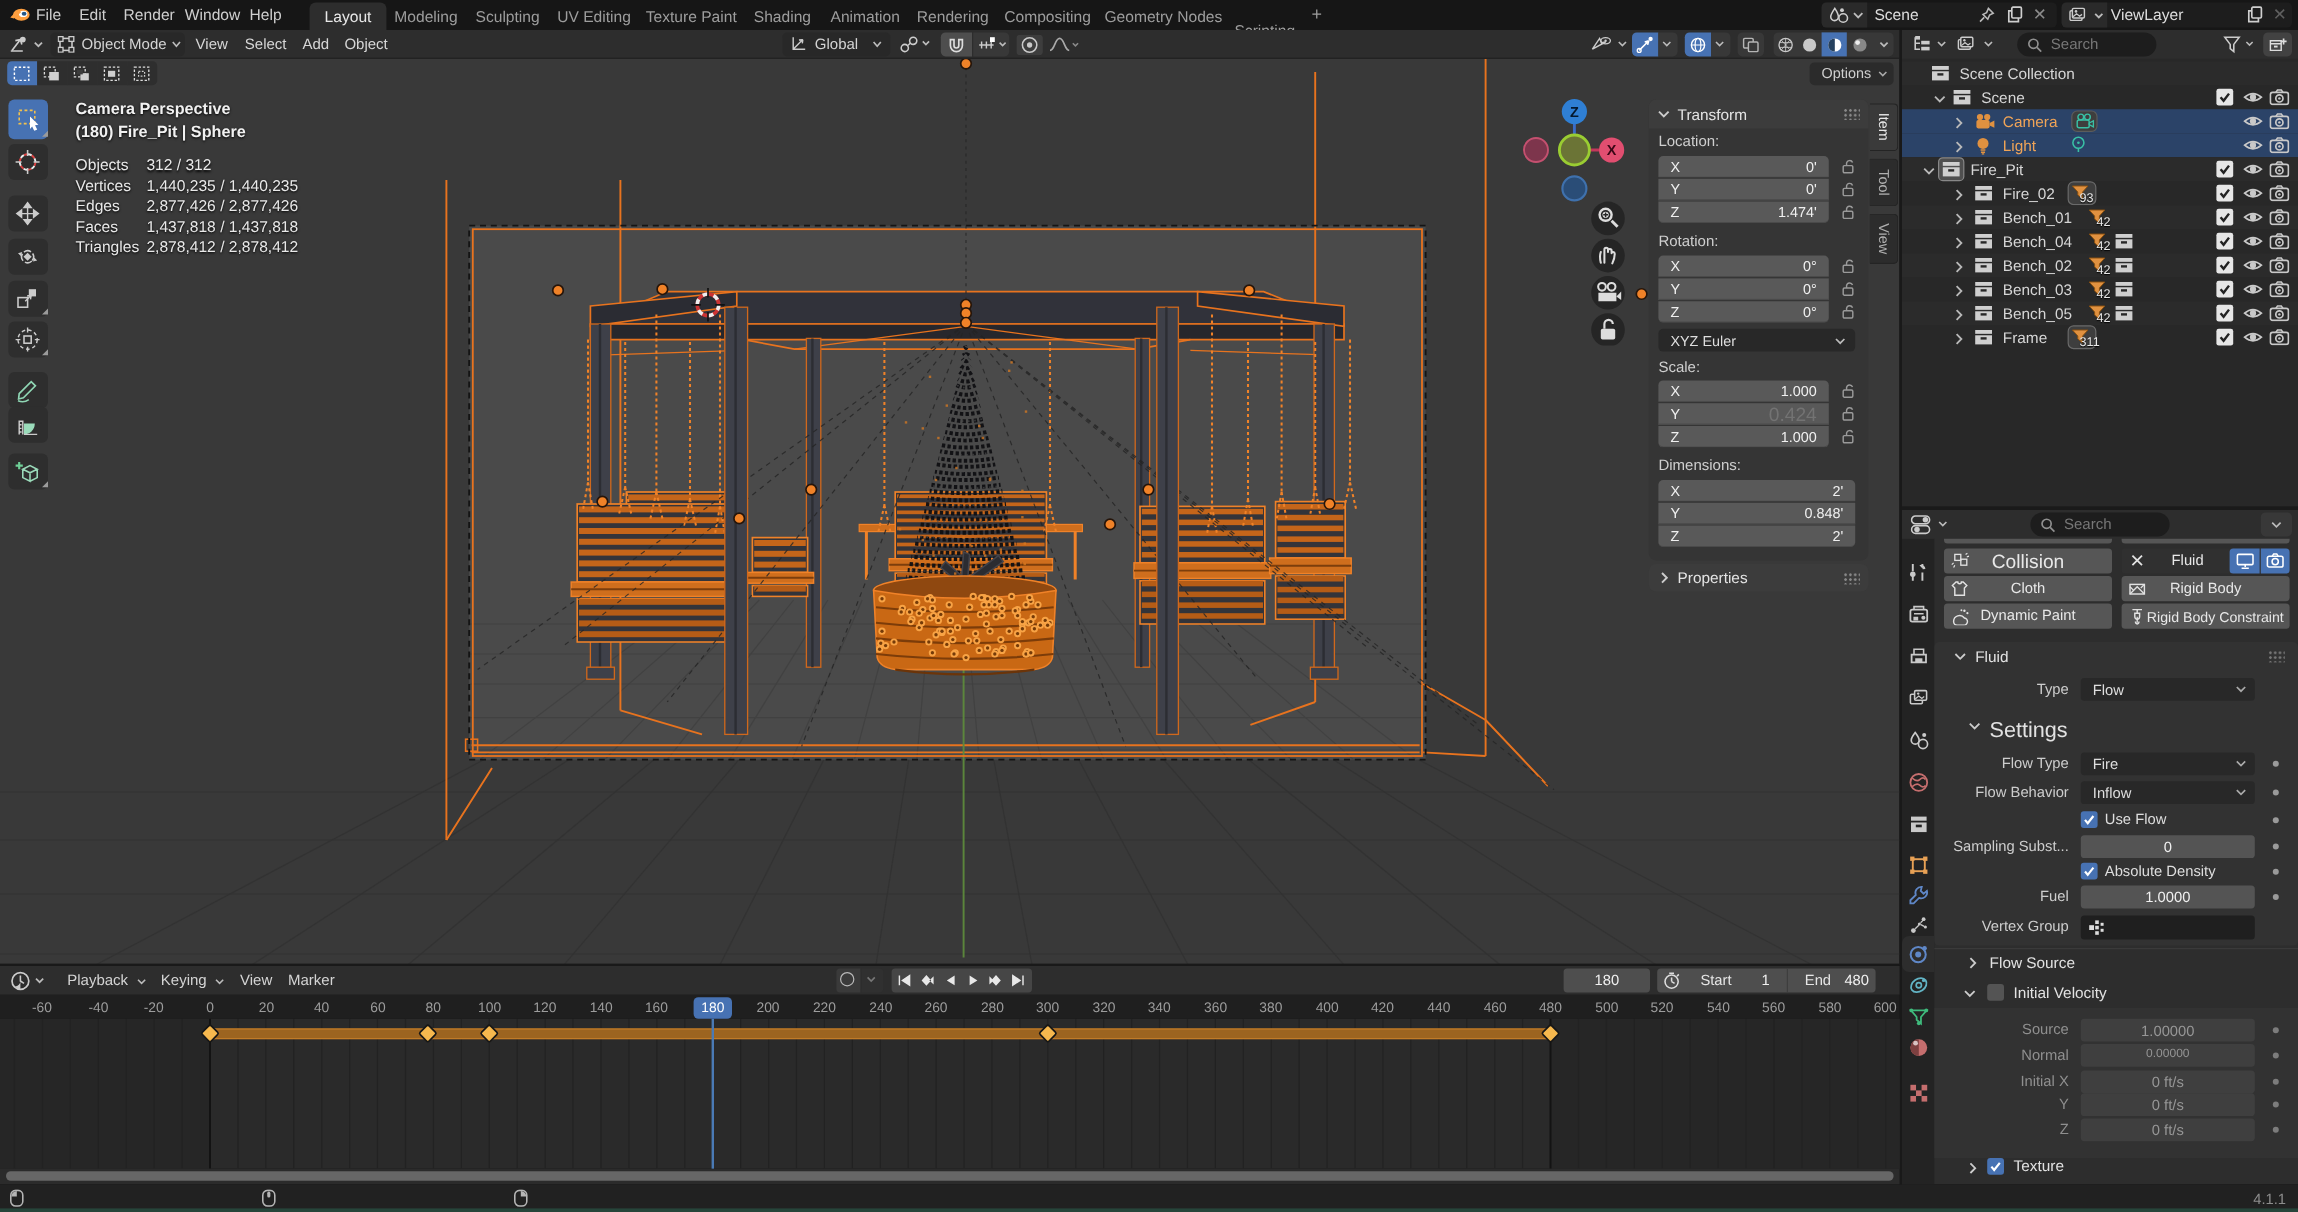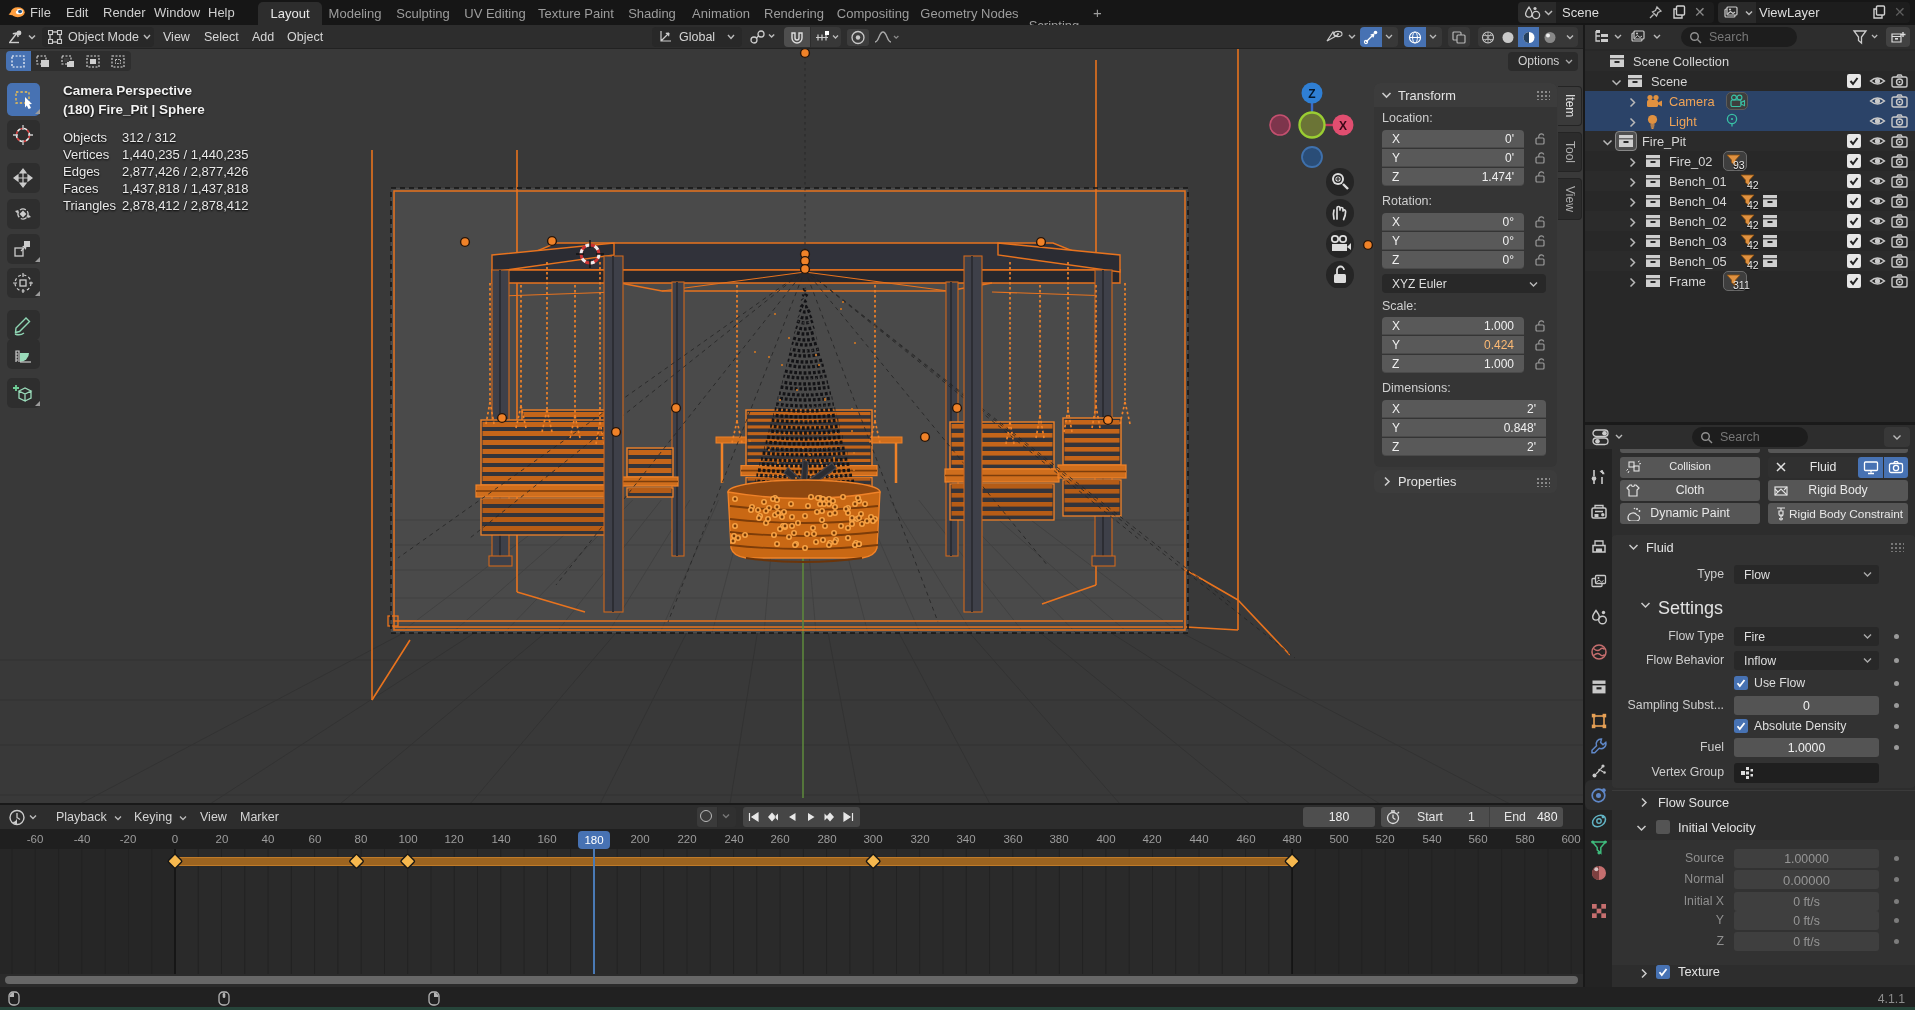--- a/index.html
+++ b/index.html
@@ -872,21 +872,21 @@
 <div class="ab" style="left:1382px;top:299px;font-size:12.5px;color:#cfcfcf;">Scale:</div>
 <div class="ab" style="left:1382px;top:317px;width:142px;height:18px;background:#595959;border-radius:4px 4px 0 0;border-bottom:1px solid #4a4a4a;"></div>
     <div class="ab" style="left:1392px;top:319px;font-size:12px;color:#f0f0f0;">X</div>
     <div class="ab" style="left:1382px;top:319px;width:132px;text-align:right;font-size:12px;color:#f0f0f0;">1.000</div>
     <svg class="ab" style="left:1534px;top:319px" width="13" height="14" viewBox="0 0 13 14">
       <rect x="2" y="6" width="8" height="6" rx="1" fill="none" stroke="#9a9a9a" stroke-width="1.2"></rect>
       <path d="M8 6 V4 a2.6 2.6 0 0 1 5 -0.5" fill="none" stroke="#9a9a9a" stroke-width="1.2" transform="translate(-3.2,0)"></path>
     </svg>
 <div class="ab" style="left:1382px;top:336px;width:142px;height:18px;background:#595959;border-radius:0;border-bottom:1px solid #4a4a4a;"></div>
     <div class="ab" style="left:1392px;top:338px;font-size:12px;color:#f0f0f0;">Y</div>
-    <div class="ab" style="left:1382px;top:338px;width:132px;text-align:right;font-size:12px;color:#fdba74;">0.424</div>
+    <div class="ab" style="left:1382px;top:338px;width:132px;text-align:right;font-size:16px;color:#737373;">0.424</div>
     <svg class="ab" style="left:1534px;top:338px" width="13" height="14" viewBox="0 0 13 14">
       <rect x="2" y="6" width="8" height="6" rx="1" fill="none" stroke="#9a9a9a" stroke-width="1.2"></rect>
       <path d="M8 6 V4 a2.6 2.6 0 0 1 5 -0.5" fill="none" stroke="#9a9a9a" stroke-width="1.2" transform="translate(-3.2,0)"></path>
     </svg>
 <div class="ab" style="left:1382px;top:355px;width:142px;height:18px;background:#595959;border-radius:0 0 4px 4px;border-bottom:1px solid #4a4a4a;"></div>
     <div class="ab" style="left:1392px;top:357px;font-size:12px;color:#f0f0f0;">Z</div>
     <div class="ab" style="left:1382px;top:357px;width:132px;text-align:right;font-size:12px;color:#f0f0f0;">1.000</div>
     <svg class="ab" style="left:1534px;top:357px" width="13" height="14" viewBox="0 0 13 14">
       <rect x="2" y="6" width="8" height="6" rx="1" fill="none" stroke="#9a9a9a" stroke-width="1.2"></rect>
       <path d="M8 6 V4 a2.6 2.6 0 0 1 5 -0.5" fill="none" stroke="#9a9a9a" stroke-width="1.2" transform="translate(-3.2,0)"></path>
@@ -1369,21 +1369,21 @@
       <rect x="11.3" y="11.3" width="4.7" height="4.7" fill="#c56e6e"></rect>
     </svg>
     <div class="ab" style="left:1620px;top:449px;width:140px;height:4px;background:#565656;border-radius:0 0 3px 3px;"></div>
 <div class="ab" style="left:1768px;top:449px;width:140px;height:4px;background:#565656;border-radius:0 0 3px 3px;"></div>
 <div class="ab" style="left:1620px;top:457px;width:140px;height:21px;background:#565656;border-radius:3px;"></div>
     <svg class="ab" style="left:1625px;top:460px" width="16" height="15" viewBox="0 0 16 15">
       <rect x="4" y="2" width="5" height="5" fill="none" stroke="#e2e2e2" stroke-width="1.1"></rect>
       <rect x="9" y="6" width="5" height="5" fill="none" stroke="#e2e2e2" stroke-width="1.1"></rect>
       <path d="M3 9 l-1.5 1.5 M4 11 l-1 2 M13 2 l1.5 -1 M14 4 l2 -.5" stroke="#e2e2e2" stroke-width="1"></path>
     </svg>
-    <div class="ab" style="left:1620px;top:460px;width:140px;text-align:center;font-size:11px;color:#e8e8e8;">Collision</div>
+    <div class="ab" style="left:1620px;top:460px;width:140px;text-align:center;font-size:16px;color:#e8e8e8;">Collision</div>
 <div class="ab" style="left:1620px;top:480px;width:140px;height:21px;background:#565656;border-radius:3px;"></div>
     <svg class="ab" style="left:1625px;top:483px" width="16" height="15" viewBox="0 0 16 15">
       <path d="M5 2 l-3 3 l2 2 v6 h8 V7 l2 -2 l-3 -3 h-1.5 a1.5 1.5 0 0 1 -3 0 Z" fill="none" stroke="#e2e2e2" stroke-width="1.2"></path>
     </svg>
     <div class="ab" style="left:1620px;top:483px;width:140px;text-align:center;font-size:12.3px;color:#e8e8e8;">Cloth</div>
 <div class="ab" style="left:1620px;top:503px;width:140px;height:21px;background:#565656;border-radius:3px;"></div>
     <svg class="ab" style="left:1625px;top:506px" width="16" height="15" viewBox="0 0 16 15">
       <path d="M3 12 a5 5 0 0 1 9 -3 a3 3 0 0 1 -1 6 H6 a3 3 0 0 1 -3 -3 Z" fill="none" stroke="#e2e2e2" stroke-width="1.2"></path>
       <circle cx="12" cy="3" r="1" fill="#e2e2e2"></circle>
       <circle cx="14.5" cy="5" r="0.9" fill="#e2e2e2"></circle>
@@ -1489,21 +1489,21 @@
     </svg>
 <div class="ab" style="left:1656px;top:820px;width:14px;height:14px;background:#545454;border-radius:2.5px;"></div>
 <div class="ab t" style="left:1678px;top:820px;font-size:12.8px;color:#e2e2e2;">Initial Velocity</div>
 <div class="ab" style="left:1612px;top:840px;width:303px;height:125px;background:#323232;"></div>
 <div class="ab" style="left:1514px;top:851px;width:210px;text-align:right;font-size:12.3px;color:#8f8f8f;">Source</div>
 <div class="ab" style="left:1734px;top:849px;width:145px;height:19px;background:#3f3f3f;border-radius:3px;"></div>
     <div class="ab" style="left:1734px;top:851.5px;width:145px;text-align:center;font-size:12.3px;color:#969696;">1.00000</div>
 <div class="ab" style="left:1894px;top:856px;width:5px;height:5px;border-radius:50%;background:#7c7c7c;"></div>
 <div class="ab" style="left:1514px;top:872px;width:210px;text-align:right;font-size:12.3px;color:#8f8f8f;">Normal</div>
 <div class="ab" style="left:1734px;top:870px;width:145px;height:19px;background:#3f3f3f;border-radius:3px;"></div>
-    <div class="ab" style="left:1734px;top:872.5px;width:145px;text-align:center;font-size:13px;color:#969696;">0.00000</div>
+    <div class="ab" style="left:1734px;top:872.5px;width:145px;text-align:center;font-size:10px;color:#969696;">0.00000</div>
 <div class="ab" style="left:1894px;top:877px;width:5px;height:5px;border-radius:50%;background:#7c7c7c;"></div>
 <div class="ab" style="left:1514px;top:894px;width:210px;text-align:right;font-size:12.3px;color:#8f8f8f;">Initial X</div>
 <div class="ab" style="left:1734px;top:892px;width:145px;height:19px;background:#3f3f3f;border-radius:3px;"></div>
     <div class="ab" style="left:1734px;top:894.5px;width:145px;text-align:center;font-size:12.3px;color:#969696;">0 ft/s</div>
 <div class="ab" style="left:1894px;top:899px;width:5px;height:5px;border-radius:50%;background:#7c7c7c;"></div>
 <div class="ab" style="left:1514px;top:913px;width:210px;text-align:right;font-size:12.3px;color:#8f8f8f;">Y</div>
 <div class="ab" style="left:1734px;top:911px;width:145px;height:19px;background:#3f3f3f;border-radius:3px;"></div>
     <div class="ab" style="left:1734px;top:913.5px;width:145px;text-align:center;font-size:12.3px;color:#969696;">0 ft/s</div>
 <div class="ab" style="left:1894px;top:918px;width:5px;height:5px;border-radius:50%;background:#7c7c7c;"></div>
 <div class="ab" style="left:1514px;top:934px;width:210px;text-align:right;font-size:12.3px;color:#8f8f8f;">Z</div>

